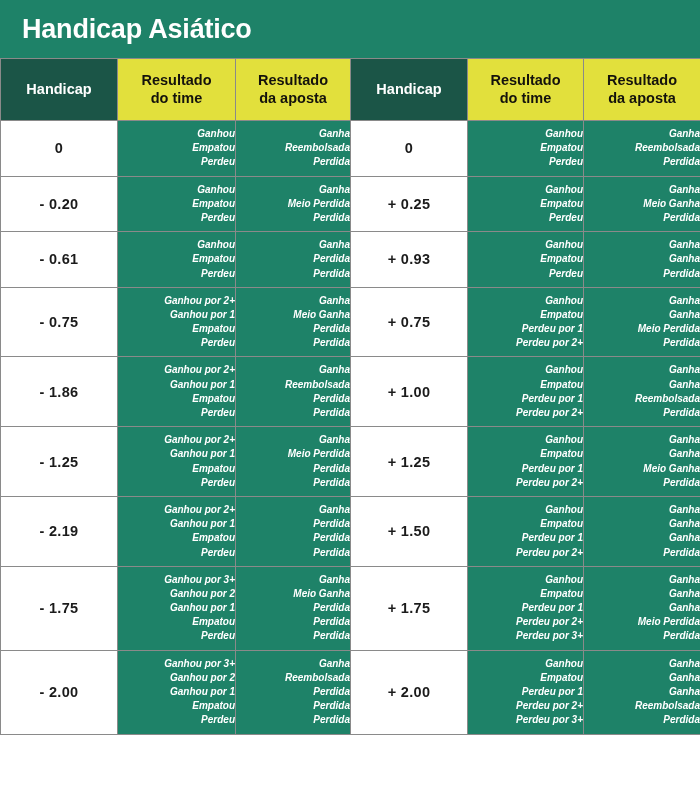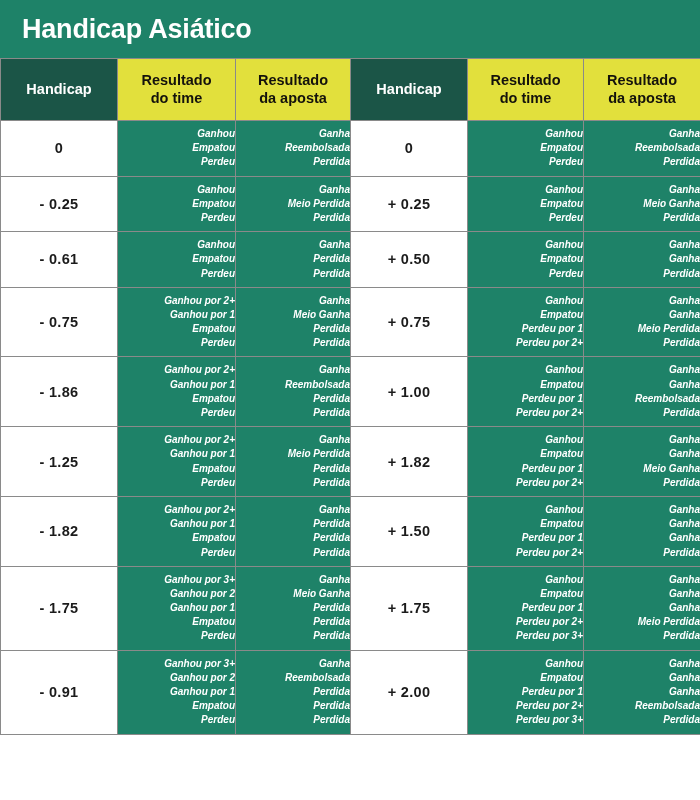--- a/index.html
+++ b/index.html
@@ -166,21 +166,21 @@
             <span class="ln">Empatou</span>
             <span class="ln">Perdeu</span>
           </td>
           <td class="c-green">
             <span class="ln">Ganha</span>
             <span class="ln">Reembolsada</span>
             <span class="ln">Perdida</span>
           </td>
         </tr>
         <tr>
-          <td class="c-hcp">- 0.25</td>
+          <td class="c-hcp">- 0.20</td>
           <td class="c-green">
             <span class="ln">Ganhou</span>
             <span class="ln">Empatou</span>
             <span class="ln">Perdeu</span>
           </td>
           <td class="c-green">
             <span class="ln">Ganha</span>
             <span class="ln">Meio Perdida</span>
             <span class="ln">Perdida</span>
           </td>
@@ -201,21 +201,21 @@
           <td class="c-green">
             <span class="ln">Ganhou</span>
             <span class="ln">Empatou</span>
             <span class="ln">Perdeu</span>
           </td>
           <td class="c-green">
             <span class="ln">Ganha</span>
             <span class="ln">Perdida</span>
             <span class="ln">Perdida</span>
           </td>
-          <td class="c-hcp">+ 0.50</td>
+          <td class="c-hcp">+ 0.93</td>
           <td class="c-green">
             <span class="ln">Ganhou</span>
             <span class="ln">Empatou</span>
             <span class="ln">Perdeu</span>
           </td>
           <td class="c-green">
             <span class="ln">Ganha</span>
             <span class="ln">Ganha</span>
             <span class="ln">Perdida</span>
           </td>
@@ -283,36 +283,36 @@
             <span class="ln">Ganhou por 1</span>
             <span class="ln">Empatou</span>
             <span class="ln">Perdeu</span>
           </td>
           <td class="c-green">
             <span class="ln">Ganha</span>
             <span class="ln">Meio Perdida</span>
             <span class="ln">Perdida</span>
             <span class="ln">Perdida</span>
           </td>
-          <td class="c-hcp">+ 1.82</td>
+          <td class="c-hcp">+ 1.25</td>
           <td class="c-green">
             <span class="ln">Ganhou</span>
             <span class="ln">Empatou</span>
             <span class="ln">Perdeu por 1</span>
             <span class="ln">Perdeu por 2+</span>
           </td>
           <td class="c-green">
             <span class="ln">Ganha</span>
             <span class="ln">Ganha</span>
             <span class="ln">Meio Ganha</span>
             <span class="ln">Perdida</span>
           </td>
         </tr>
         <tr>
-          <td class="c-hcp">- 1.82</td>
+          <td class="c-hcp">- 2.19</td>
           <td class="c-green">
             <span class="ln">Ganhou por 2+</span>
             <span class="ln">Ganhou por 1</span>
             <span class="ln">Empatou</span>
             <span class="ln">Perdeu</span>
           </td>
           <td class="c-green">
             <span class="ln">Ganha</span>
             <span class="ln">Perdida</span>
             <span class="ln">Perdida</span>
@@ -358,21 +358,21 @@
           </td>
           <td class="c-green">
             <span class="ln">Ganha</span>
             <span class="ln">Ganha</span>
             <span class="ln">Ganha</span>
             <span class="ln">Meio Perdida</span>
             <span class="ln">Perdida</span>
           </td>
         </tr>
         <tr>
-          <td class="c-hcp">- 0.91</td>
+          <td class="c-hcp">- 2.00</td>
           <td class="c-green">
             <span class="ln">Ganhou por 3+</span>
             <span class="ln">Ganhou por 2</span>
             <span class="ln">Ganhou por 1</span>
             <span class="ln">Empatou</span>
             <span class="ln">Perdeu</span>
           </td>
           <td class="c-green">
             <span class="ln">Ganha</span>
             <span class="ln">Reembolsada</span>

